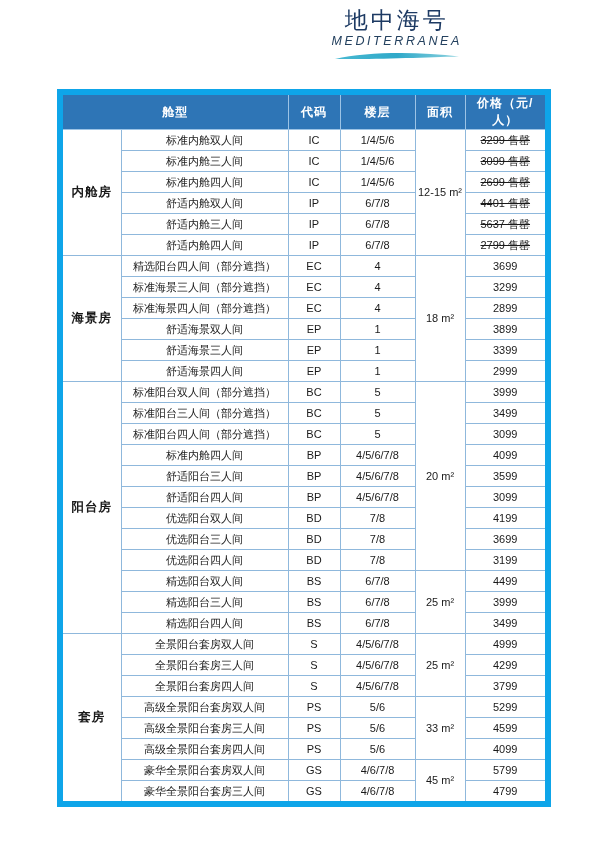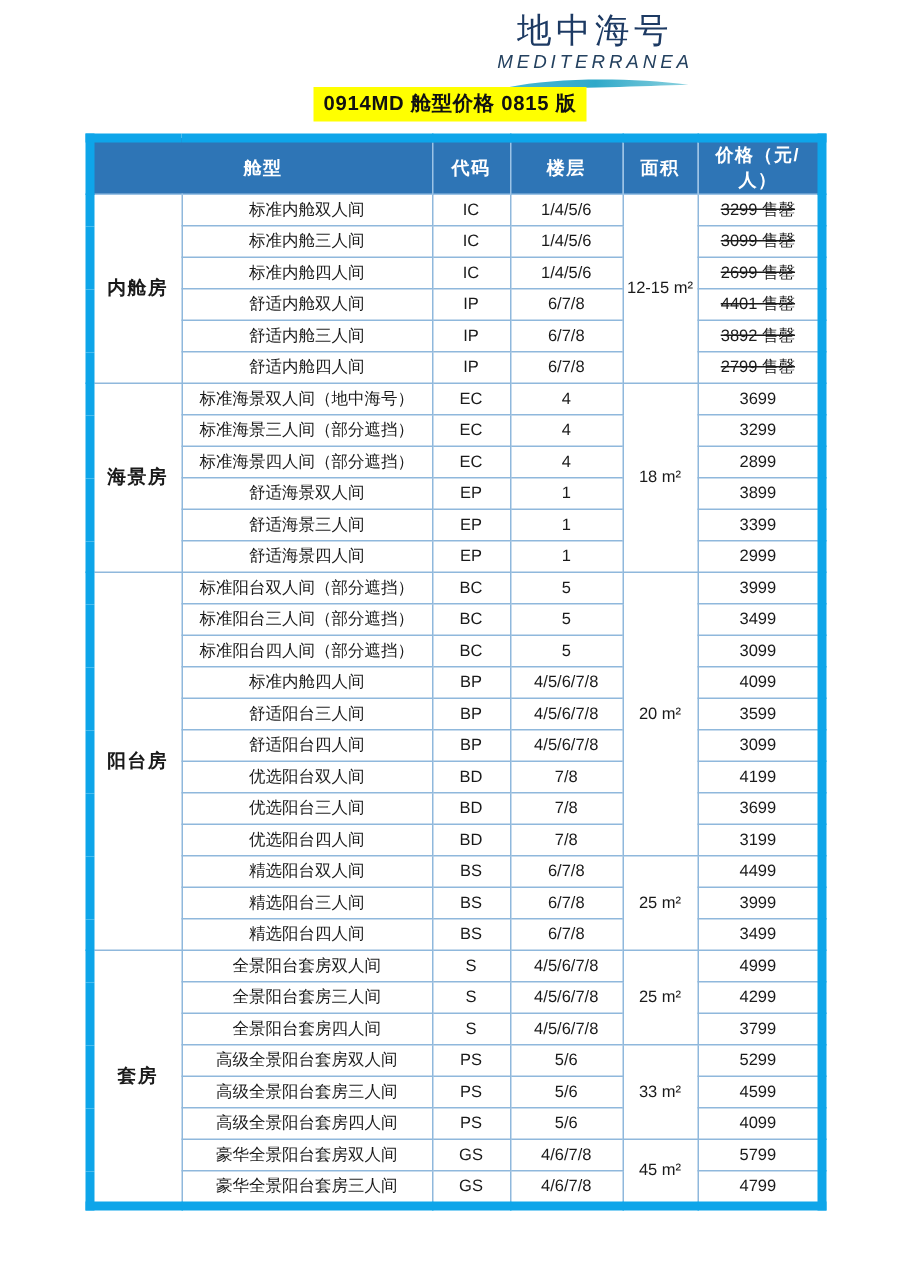--- a/index.html
+++ b/index.html
@@ -82,23 +82,20 @@
         <linearGradient id="waveGrad" x1="0" y1="0" x2="1" y2="0">
           <stop offset="0" stop-color="#49b9d2"></stop>
           <stop offset="0.5" stop-color="#2fa9c9"></stop>
           <stop offset="1" stop-color="#8ed2df"></stop>
         </linearGradient>
       </defs>
       <path d="M2 9 C 34 1.5, 86 1.5, 126 6.5 C 92 7.5, 40 9.5, 2 9 Z" fill="url(#waveGrad)"></path>
     </svg>
   </div>
 
-  <div class="title-wrap">
-    <span class="title-badge">0914MD 舱型价格 0815 版</span>
-  </div>
 
   <table class="price">
     <colgroup>
       <col style="width:61px">
         <col style="width:167px">
         <col style="width:52px">
       <col style="width:75px">
         <col style="width:50px">
         <col style="width:83px">
     </colgroup>
@@ -135,31 +132,31 @@
         <tr>
           <td>舒适内舱双人间</td>
           <td>IP</td>
           <td>6/7/8</td>
           <td><span class="sold-out">4401 售罄</span></td>
         </tr>
         <tr>
           <td>舒适内舱三人间</td>
           <td>IP</td>
           <td>6/7/8</td>
-          <td><span class="sold-out">3892 售罄</span></td>
+          <td><span class="sold-out">5637 售罄</span></td>
         </tr>
         <tr>
           <td>舒适内舱四人间</td>
           <td>IP</td>
           <td>6/7/8</td>
           <td><span class="sold-out">2799 售罄</span></td>
         </tr>
         <tr>
           <td rowspan="6" class="group-cell">海景房</td>
-          <td>标准海景双人间（地中海号）</td>
+          <td>精选阳台四人间（部分遮挡）</td>
           <td>EC</td>
           <td>4</td>
           <td rowspan="6">18 m²</td>
           <td>3699</td>
         </tr>
         <tr>
           <td>标准海景三人间（部分遮挡）</td>
           <td>EC</td>
           <td>4</td>
           <td>3299</td>

